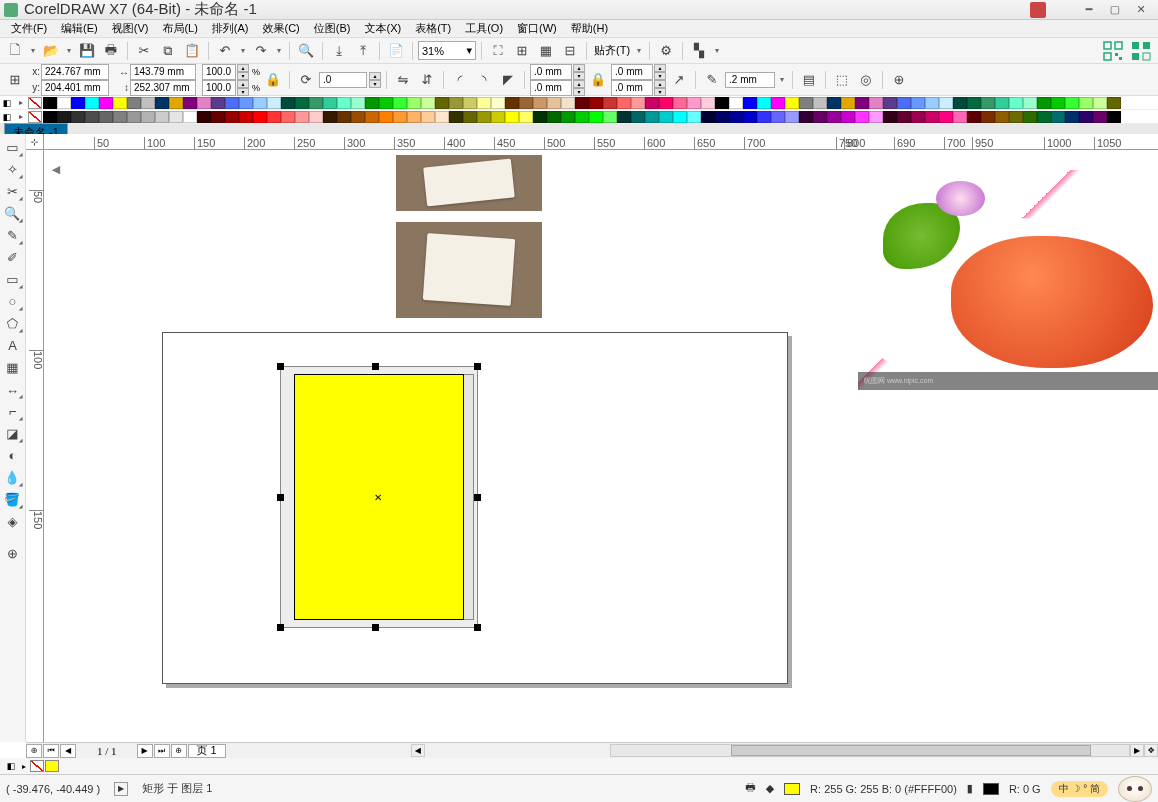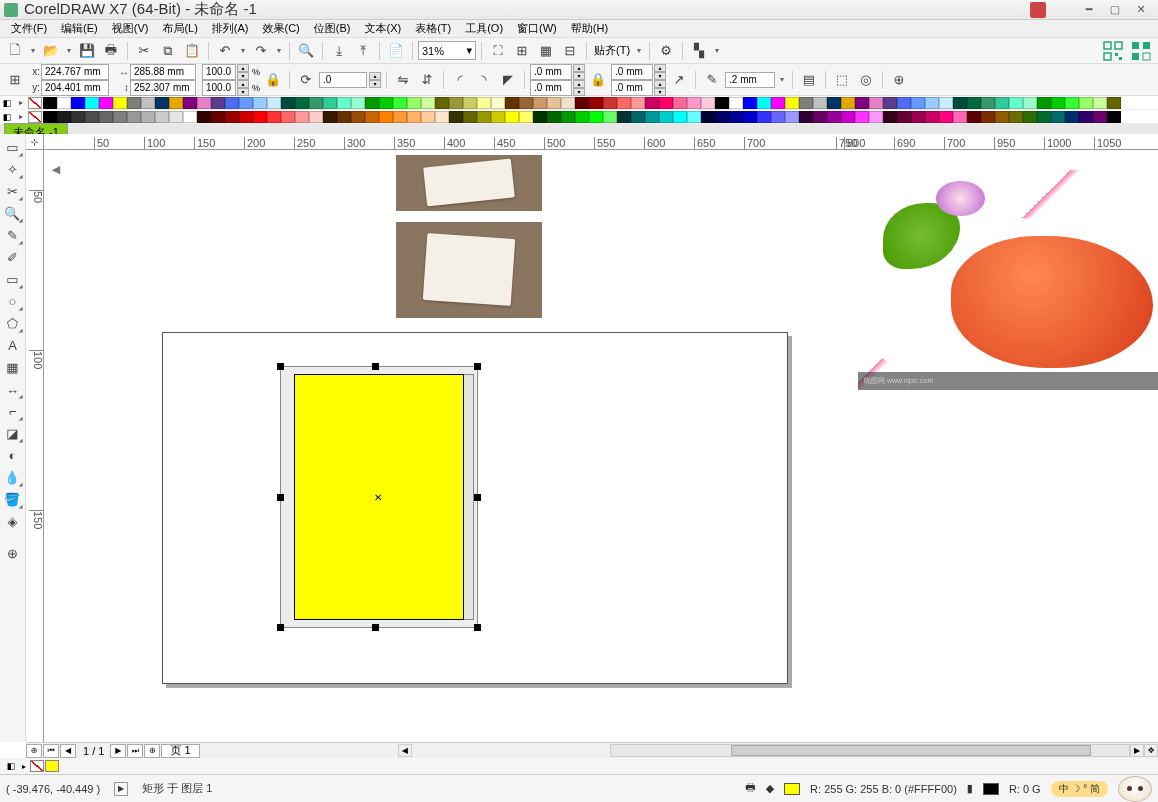--- a/index.html
+++ b/index.html
@@ -36,21 +36,21 @@
 
 .color-row { height: 14px; display:flex; align-items:center; border-bottom:1px solid #eee; }
 .color-row .cr-arrow { width:14px; text-align:center; font-size:8px; color:#555; }
 .color-row .cr-none { width:14px; height:12px; border:1px solid #999; background:#fff; position:relative; margin-right:1px;}
 .color-row .cr-none:before { content:""; position:absolute; left:0; top:0; right:0; bottom:0; background: linear-gradient(to top right, transparent 45%, red 45%, red 55%, transparent 55%); }
 .color-row .sw { width:14px; height:12px; border:0.5px solid rgba(0,0,0,0.2); flex:0 0 auto;}
 .color-row .cr-pick { width:14px; font-size:9px; text-align:center;}
 
 
 .doctabs { height: 16px; background:#e8e8e8; display:flex; align-items:flex-end; padding:0 4px; font-size:10px;}
-.doctab { background:#84cc16; border:1px solid #999; border-bottom:none; padding:8px 8px; height:15px; display:flex; align-items:center;}
+.doctab { background:#0369a1; border:1px solid #999; border-bottom:none; padding:8px 8px; height:15px; display:flex; align-items:center;}
 
 
 .workspace { position:absolute; top: 134px; left:0; right:0; bottom: 60px; display:flex; }
 .toolbox { width:26px; background:#f5f5f5; border-right:1px solid #ddd; display:flex; flex-direction:column; align-items:center; padding-top:2px; gap:0;}
 .toolbox .tool { width:22px; height:22px; display:flex; align-items:center; justify-content:center; font-size:13px; color:#444; position:relative;}
 .toolbox .tool .fly { position:absolute; right:1px; bottom:1px; font-size:5px; color:#666;}
 .canvas-area { flex:1; position:relative; background:#fff; overflow:hidden;}
 .ruler-h { position:absolute; top:0; left:18px; right:0; height:16px; background:#fff; border-bottom:1px solid #999; font-size:8px; color:#555;}
 .ruler-h .tick { position:absolute; top:3px; border-left:1px solid #888; height:13px; padding-left:2px;}
 .ruler-v { position:absolute; top:16px; left:0; width:18px; bottom:0; background:#fff; border-right:1px solid #999; font-size:8px; color:#555;}
@@ -74,21 +74,21 @@
 .food-garnish { position:absolute; left:8%; top:15%; width:25%; height:30%; background: radial-gradient(circle,#7b3,#490); border-radius:60% 40% 70% 30%;}
 .food-flower { position:absolute; left:25%; top:5%; width:16%; height:16%; background: radial-gradient(circle,#fde,#b6c); border-radius:50%;}
 .food-caption { position:absolute; left:0; right:0; bottom:0; height:8%; background:rgba(50,50,50,0.6); color:#ccc; font-size:7px; display:flex; align-items:center; padding:0 6px;}
 
 .nudge { width:20px; height:22px; position:absolute; display:flex; align-items:center; justify-content:center; color:#777;}
 .nudge-left{ left:2px; top:8px;}
 
 
 .page-nav-bar { position:absolute; left:26px; right:0; bottom:44px; height:16px; background:#f0f0f0; border-top:1px solid #ccc; display:flex; align-items:center; font-size:10px;}
 .page-nav-bar .pn-btn { width:16px; height:14px; border:1px solid #aaa; background:#fff; display:inline-flex; align-items:center; justify-content:center; font-size:8px; margin-right:1px;}
-.page-nav-bar .pn-txt { padding: 0 6px;}
+.page-nav-bar .pn-txt { padding: 0 20px; font-family: Liberation Serif, serif;}
 .page-nav-bar .pn-tab { border:1px solid #aaa; background:#fff; padding:0 8px; height:14px; display:inline-flex; align-items:center;}
 .page-nav-bar .scroll-track { flex:0 0 auto; margin-left: auto; width:520px; height:13px; background:#e8e8e8; border:1px solid #ccc; position:relative;}
 .page-nav-bar .scroll-thumb { position:absolute; left:120px; width:360px; top:0; bottom:0; background:#cfcfcf; border:1px solid #aaa;}
 .page-nav-bar .scroll-btn { width:14px; height:13px; background:#eee; border:1px solid #ccc; display:inline-flex; align-items:center; justify-content:center; font-size:8px;}
 
 
 .bottom-mini { position:absolute; left:0; right:0; bottom:28px; height:16px; background:#f5f5f5; display:flex; align-items:center; padding:0 4px;}
 .bottom-mini .sw2 { width:14px; height:12px; border:1px solid #888; margin-right:1px;}
 
 
@@ -197,21 +197,21 @@
         <div class="pb-input" style="width:68px">224.767 mm</div>
       </div>
     <div class="pb-row">
         <span class="pb-label">y:</span>
         <div class="pb-input" style="width:68px">204.401 mm</div>
       </div>
   </div>
   <div class="pb-stack" style="margin-left:6px;">
     <div class="pb-row">
         <span class="pb-label">↔</span>
-        <div class="pb-input" style="width:66px">285.88 mm</div>
+        <div class="pb-input" style="width:66px">143.79 mm</div>
       </div>
     <div class="pb-row">
         <span class="pb-label">↕</span>
         <div class="pb-input" style="width:66px">252.307 mm</div>
       </div>
   </div>
   <div class="pb-stack" style="margin-left:4px;">
     <div class="pb-row">
         <div class="pb-input" style="width:34px">100.0</div>
         <div class="pb-spin">
@@ -498,21 +498,21 @@
         <div class="tick" style="left: 450px;">450</div>
         <div class="tick" style="left: 500px;">500</div>
         <div class="tick" style="left: 550px;">550</div>
         <div class="tick" style="left: 600px;">600</div>
         <div class="tick" style="left: 650px;">650</div>
         <div class="tick" style="left: 700px;">700</div>
         <div class="tick" style="left: 792px;">750</div>
         <div class="tick" style="left: 800px;">800</div>
         <div class="tick" style="left: 850px;">690</div>
         <div class="tick" style="left: 900px;">700</div>
-        <div class="tick" style="left: 950px;">950</div>
+        <div class="tick" style="left: 928px;">950</div>
         <div class="tick" style="left: 1000px;">1000</div>
         <div class="tick" style="left: 1050px;">1050</div>
       </div>
     <div class="ruler-v" id="rulerV">
         <div class="tick" style="top: 40px;">50</div>
         <div class="tick" style="top: 200px;">100</div>
         <div class="tick" style="top: 360px;">150</div>
       </div>
 
     <div class="page-view">

